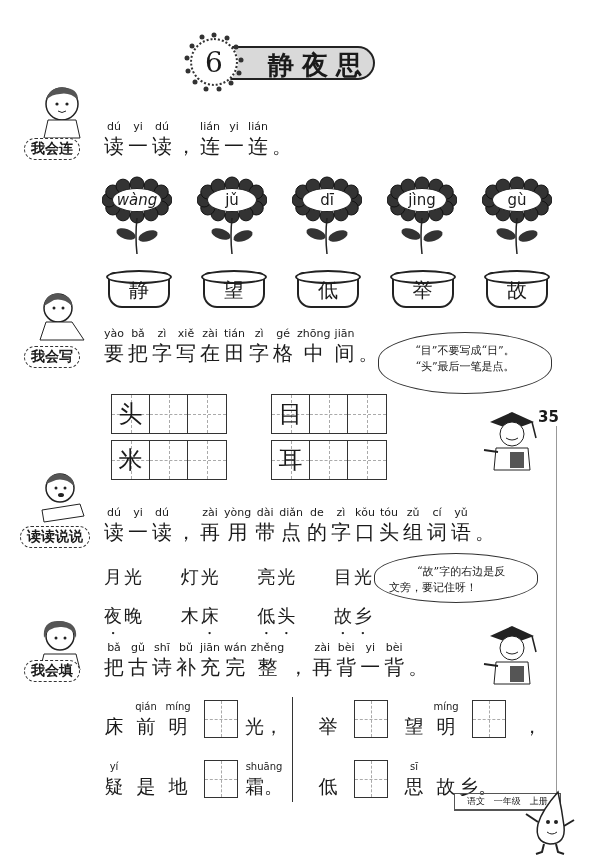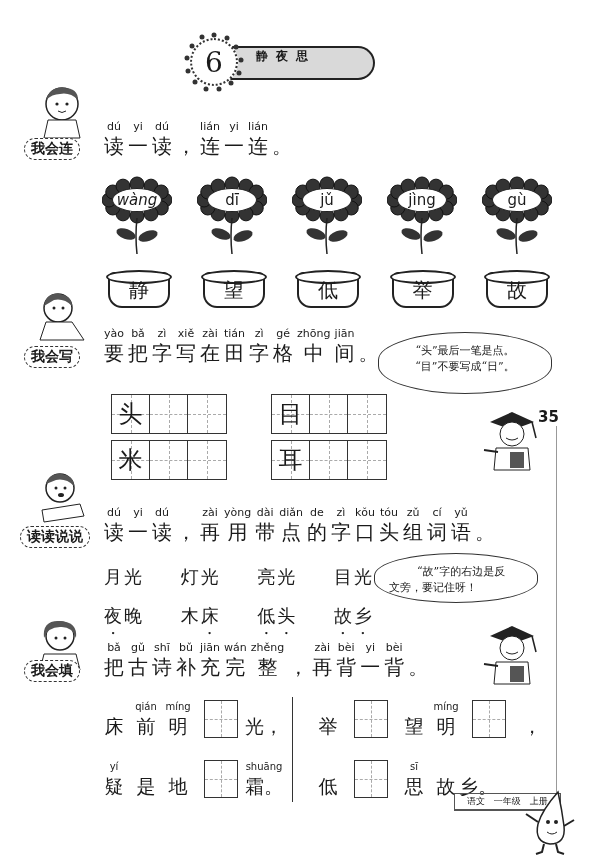--- a/index.html
+++ b/index.html
@@ -9,21 +9,21 @@
   }
   .abs { position: absolute; }
 
   
   .title-banner {
     left: 215px; top: 46px; width: 160px; height: 34px;
     border: 2px solid #222; border-left: none; border-radius: 0 17px 17px 0;
     background: #d9d9d9;
   }
   .title-text {
-    left: 256px; top: 48px; font-size: 12px; font-weight: bold; letter-spacing: 8px;
+    left: 268px; top: 48px; font-size: 26px; font-weight: bold; letter-spacing: 8px;
     font-family: "DejaVu Sans", sans-serif;
   }
   .lesson-badge {
     left: 190px; top: 38px; width: 48px; height: 48px; border-radius: 50%;
     background: #fff; border: 2px dotted #333;
     display: flex; align-items: center; justify-content: center;
     font-size: 28px; font-family: "DejaVu Serif", serif;
   }
   .star-ring { left: 184px; top: 32px; width: 60px; height: 60px; }
 
@@ -201,38 +201,38 @@
         <circle cx="10.751288694035715" cy="32" r="7" fill="#333" stroke="#111"></circle>
         <circle cx="7" cy="24.000000000000004" r="7" fill="#333" stroke="#111"></circle>
         <circle cx="10.751288694035715" cy="16.000000000000004" r="7" fill="#333" stroke="#111"></circle>
         <circle cx="20.999999999999986" cy="10.143593539448986" r="7" fill="#333" stroke="#111"></circle>
         <circle cx="34.99999999999999" cy="8" r="7" fill="#333" stroke="#111"></circle>
         <circle cx="49" cy="10.143593539448982" r="7" fill="#333" stroke="#111"></circle>
         <circle cx="59.24871130596428" cy="15.999999999999993" r="7" fill="#333" stroke="#111"></circle>
         <path d="M35 42 Q33 60 35 78" stroke="#222" stroke-width="1.5" fill="none"></path>
         <ellipse cx="24" cy="58" rx="10" ry="5" fill="#333" transform="rotate(20 24 58)"></ellipse>
         <ellipse cx="46" cy="60" rx="10" ry="5" fill="#333" transform="rotate(-20 46 60)"></ellipse>
-      </svg><div class="py-label">dī</div></div>
+      </svg><div class="py-label">jǔ</div></div>
     <div class="flower" style="position: relative;"><svg width="70" height="80" viewBox="0 0 70 80">
         <circle cx="63" cy="24" r="7" fill="#333" stroke="#111"></circle>
         <circle cx="59.248711305964285" cy="32" r="7" fill="#333" stroke="#111"></circle>
         <circle cx="49" cy="37.856406460551014" r="7" fill="#333" stroke="#111"></circle>
         <circle cx="35" cy="40" r="7" fill="#333" stroke="#111"></circle>
         <circle cx="21.000000000000007" cy="37.85640646055102" r="7" fill="#333" stroke="#111"></circle>
         <circle cx="10.751288694035715" cy="32" r="7" fill="#333" stroke="#111"></circle>
         <circle cx="7" cy="24.000000000000004" r="7" fill="#333" stroke="#111"></circle>
         <circle cx="10.751288694035715" cy="16.000000000000004" r="7" fill="#333" stroke="#111"></circle>
         <circle cx="20.999999999999986" cy="10.143593539448986" r="7" fill="#333" stroke="#111"></circle>
         <circle cx="34.99999999999999" cy="8" r="7" fill="#333" stroke="#111"></circle>
         <circle cx="49" cy="10.143593539448982" r="7" fill="#333" stroke="#111"></circle>
         <circle cx="59.24871130596428" cy="15.999999999999993" r="7" fill="#333" stroke="#111"></circle>
         <path d="M35 42 Q33 60 35 78" stroke="#222" stroke-width="1.5" fill="none"></path>
         <ellipse cx="24" cy="58" rx="10" ry="5" fill="#333" transform="rotate(20 24 58)"></ellipse>
         <ellipse cx="46" cy="60" rx="10" ry="5" fill="#333" transform="rotate(-20 46 60)"></ellipse>
-      </svg><div class="py-label">jǔ</div></div>
+      </svg><div class="py-label">dī</div></div>
     <div class="flower" style="position: relative;"><svg width="70" height="80" viewBox="0 0 70 80">
         <circle cx="63" cy="24" r="7" fill="#333" stroke="#111"></circle>
         <circle cx="59.248711305964285" cy="32" r="7" fill="#333" stroke="#111"></circle>
         <circle cx="49" cy="37.856406460551014" r="7" fill="#333" stroke="#111"></circle>
         <circle cx="35" cy="40" r="7" fill="#333" stroke="#111"></circle>
         <circle cx="21.000000000000007" cy="37.85640646055102" r="7" fill="#333" stroke="#111"></circle>
         <circle cx="10.751288694035715" cy="32" r="7" fill="#333" stroke="#111"></circle>
         <circle cx="7" cy="24.000000000000004" r="7" fill="#333" stroke="#111"></circle>
         <circle cx="10.751288694035715" cy="16.000000000000004" r="7" fill="#333" stroke="#111"></circle>
         <circle cx="20.999999999999986" cy="10.143593539448986" r="7" fill="#333" stroke="#111"></circle>
@@ -328,22 +328,22 @@
       <span class="py">jiān</span>
       <span class="hz">间</span>
     </span>
     <span class="ruby">
       <span class="py"></span>
       <span class="hz">。</span>
     </span>
   </div>
 
 <div class="abs bubble" style="left:378px;top:332px;width:174px;height:62px;text-align:center;">
+  <div>“目”不要写成“日”。</div>
   <div>“头”最后一笔是点。</div>
-  <div>“目”不要写成“日”。</div>
 </div>
 
 <div class="abs" style="left:111px;top:394px;">
   <div class="tzg-row">
       <div class="tzg-cell">
         <span>头</span>
       </div>
       <div class="tzg-cell"></div>
       <div class="tzg-cell"></div>
     </div>

